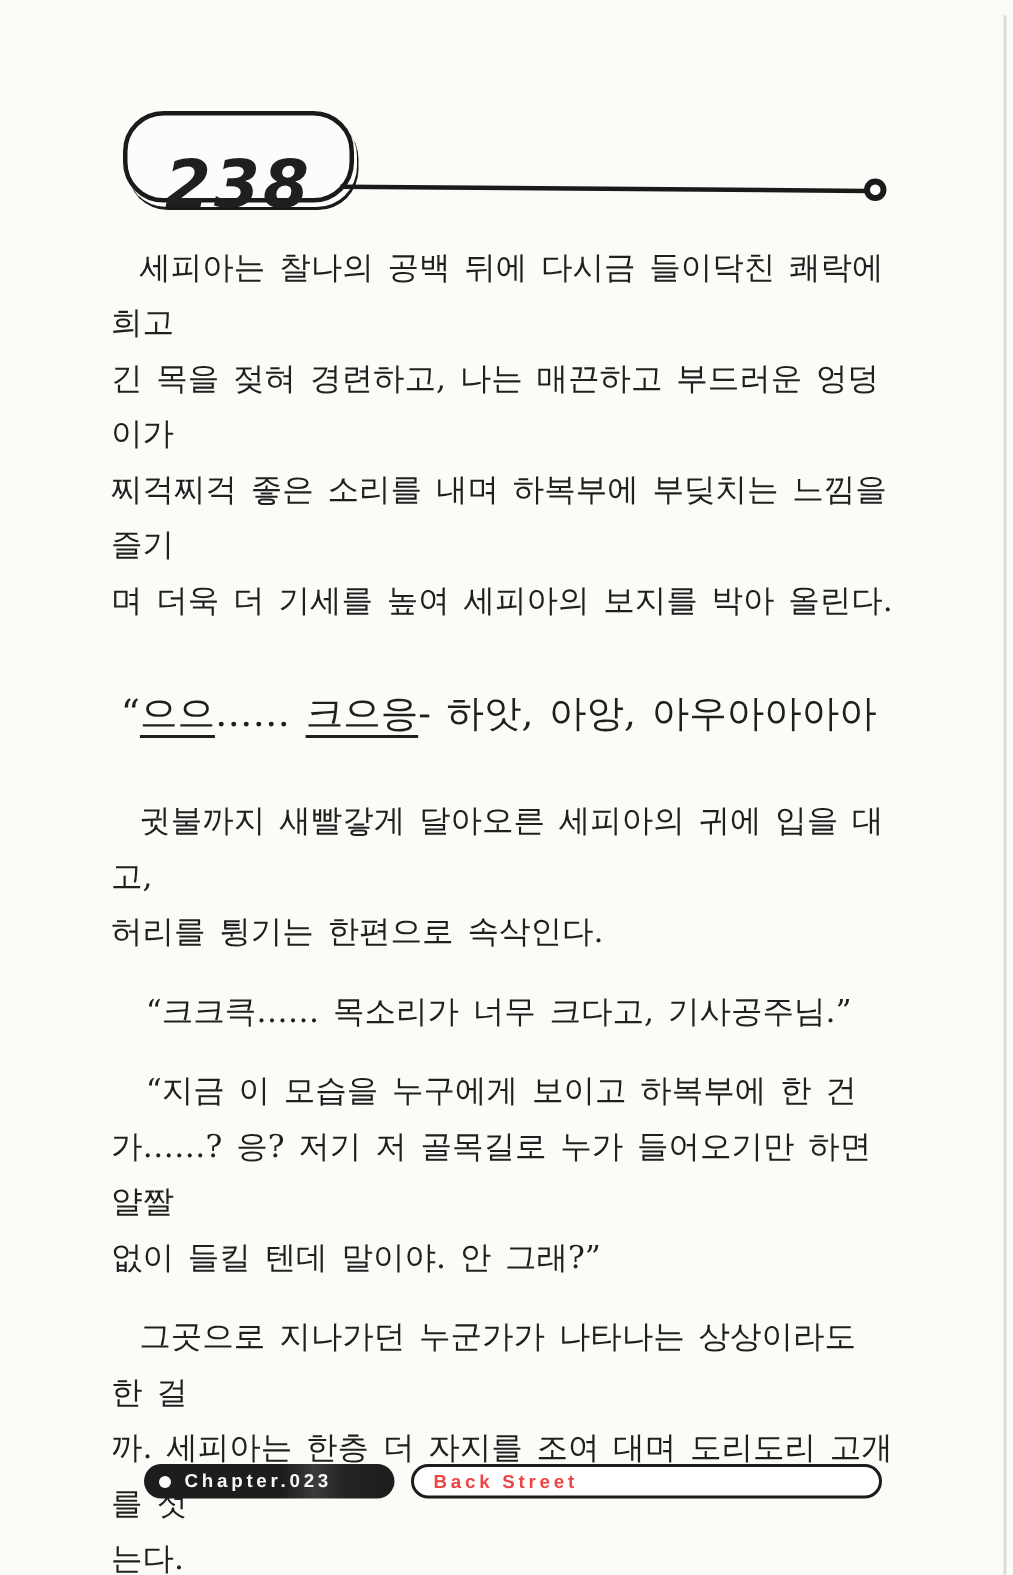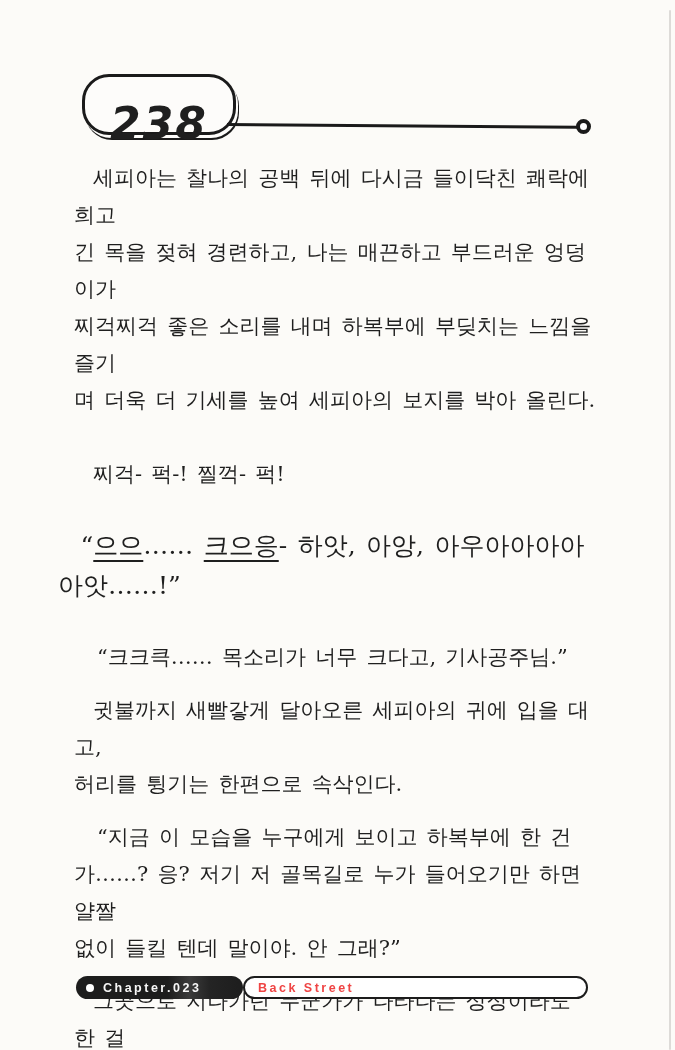--- a/index.html
+++ b/index.html
@@ -55,22 +55,22 @@
     text-indent:0.9em;
     white-space:normal;
   }
   .moan .u{
     text-decoration:underline;
     text-underline-offset:6px;
     text-decoration-thickness:1.5px;
   }
   
   .footer{
-    position:absolute;left:76px;top:976px;right:87px;
-    height:23px;display:flex;
+    position:absolute;left:96px;top:976px;right:87px;
+    height:23px;display:flex;gap:11px;
     font-family:"Liberation Sans","DejaVu Sans",sans-serif;
   }
   .chapter-pill{
     width:167px;height:23px;flex:0 0 auto;
     background:linear-gradient(90deg,#1d1d1d 0%,#1d1d1d 55%,#3b3b3b 68%,#242424 80%,#1d1d1d 100%);
     border-radius:12px;
     display:flex;align-items:center;
     padding-left:10px;box-sizing:border-box;
   }
   .chapter-pill .dot{
@@ -108,25 +108,24 @@
     <span>238</span>
   </div>
   <div class="header-rule"></div>
   <div class="header-ring"></div>
 
   <main class="body-text">
     <p class="par indent gap-after">세피아는 찰나의 공백 뒤에 다시금 들이닥친 쾌락에 희고
 긴 목을 젖혀 경련하고, 나는 매끈하고 부드러운 엉덩이가
 찌걱찌걱 좋은 소리를 내며 하복부에 부딪치는 느낌을 즐기
 며 더욱 더 기세를 높여 세피아의 보지를 박아 올린다.</p>
-    <p class="par indent gap-after-sm">찌걱- 퍽-! 찔꺽- 퍽!</p>
-    <p class="moan"><span>“</span><span class="u">으으</span><span>…… </span><span class="u">크으응</span><span>- 하앗, 아앙, 아우아아아아</span><br><span>아앗……!”</span></p>
-    <p class="par dlg">“크크큭…… 목소리가 너무 크다고, 기사공주님.”</p>
+    <p class="moan"><span>“</span><span class="u">으으</span><span>…… </span><span class="u">크으응</span><span>- 하앗, 아앙, 아우아아아아</span><br></p>
     <p class="par indent">귓불까지 새빨갛게 달아오른 세피아의 귀에 입을 대고,
 허리를 튕기는 한편으로 속삭인다.</p>
+    <p class="par dlg">“크크큭…… 목소리가 너무 크다고, 기사공주님.”</p>
     <p class="par dlg">“지금 이 모습을 누구에게 보이고 하복부에 한 건
 가……? 응? 저기 저 골목길로 누가 들어오기만 하면 얄짤
 없이 들킬 텐데 말이야. 안 그래?”</p>
     <p class="par indent">그곳으로 지나가던 누군가가 나타나는 상상이라도 한 걸
 까. 세피아는 한층 더 자지를 조여 대며 도리도리 고개를 젓
 는다.</p>
   </main>
 
   <footer class="footer">
     <div class="chapter-pill">

